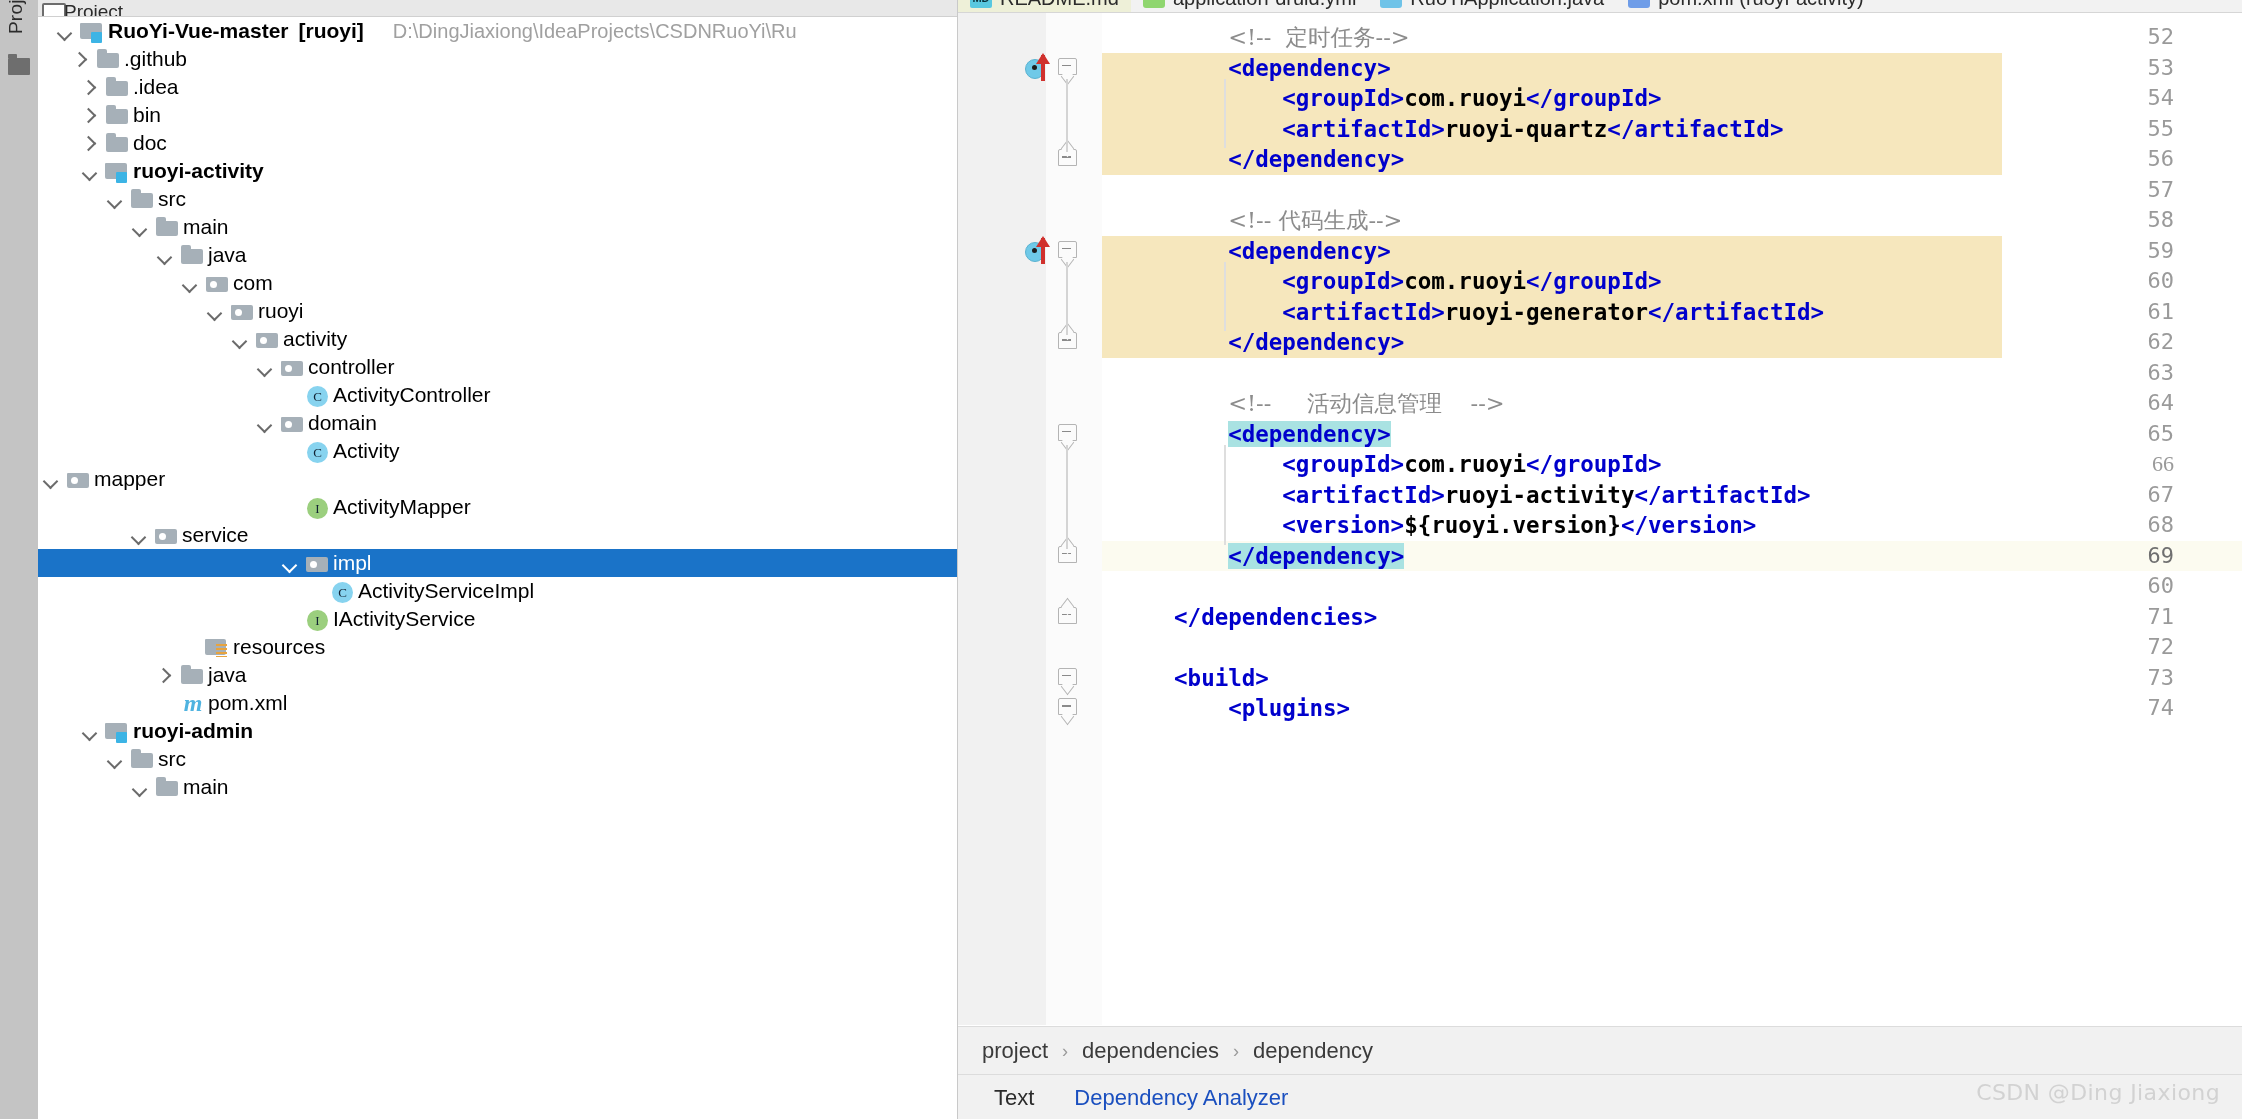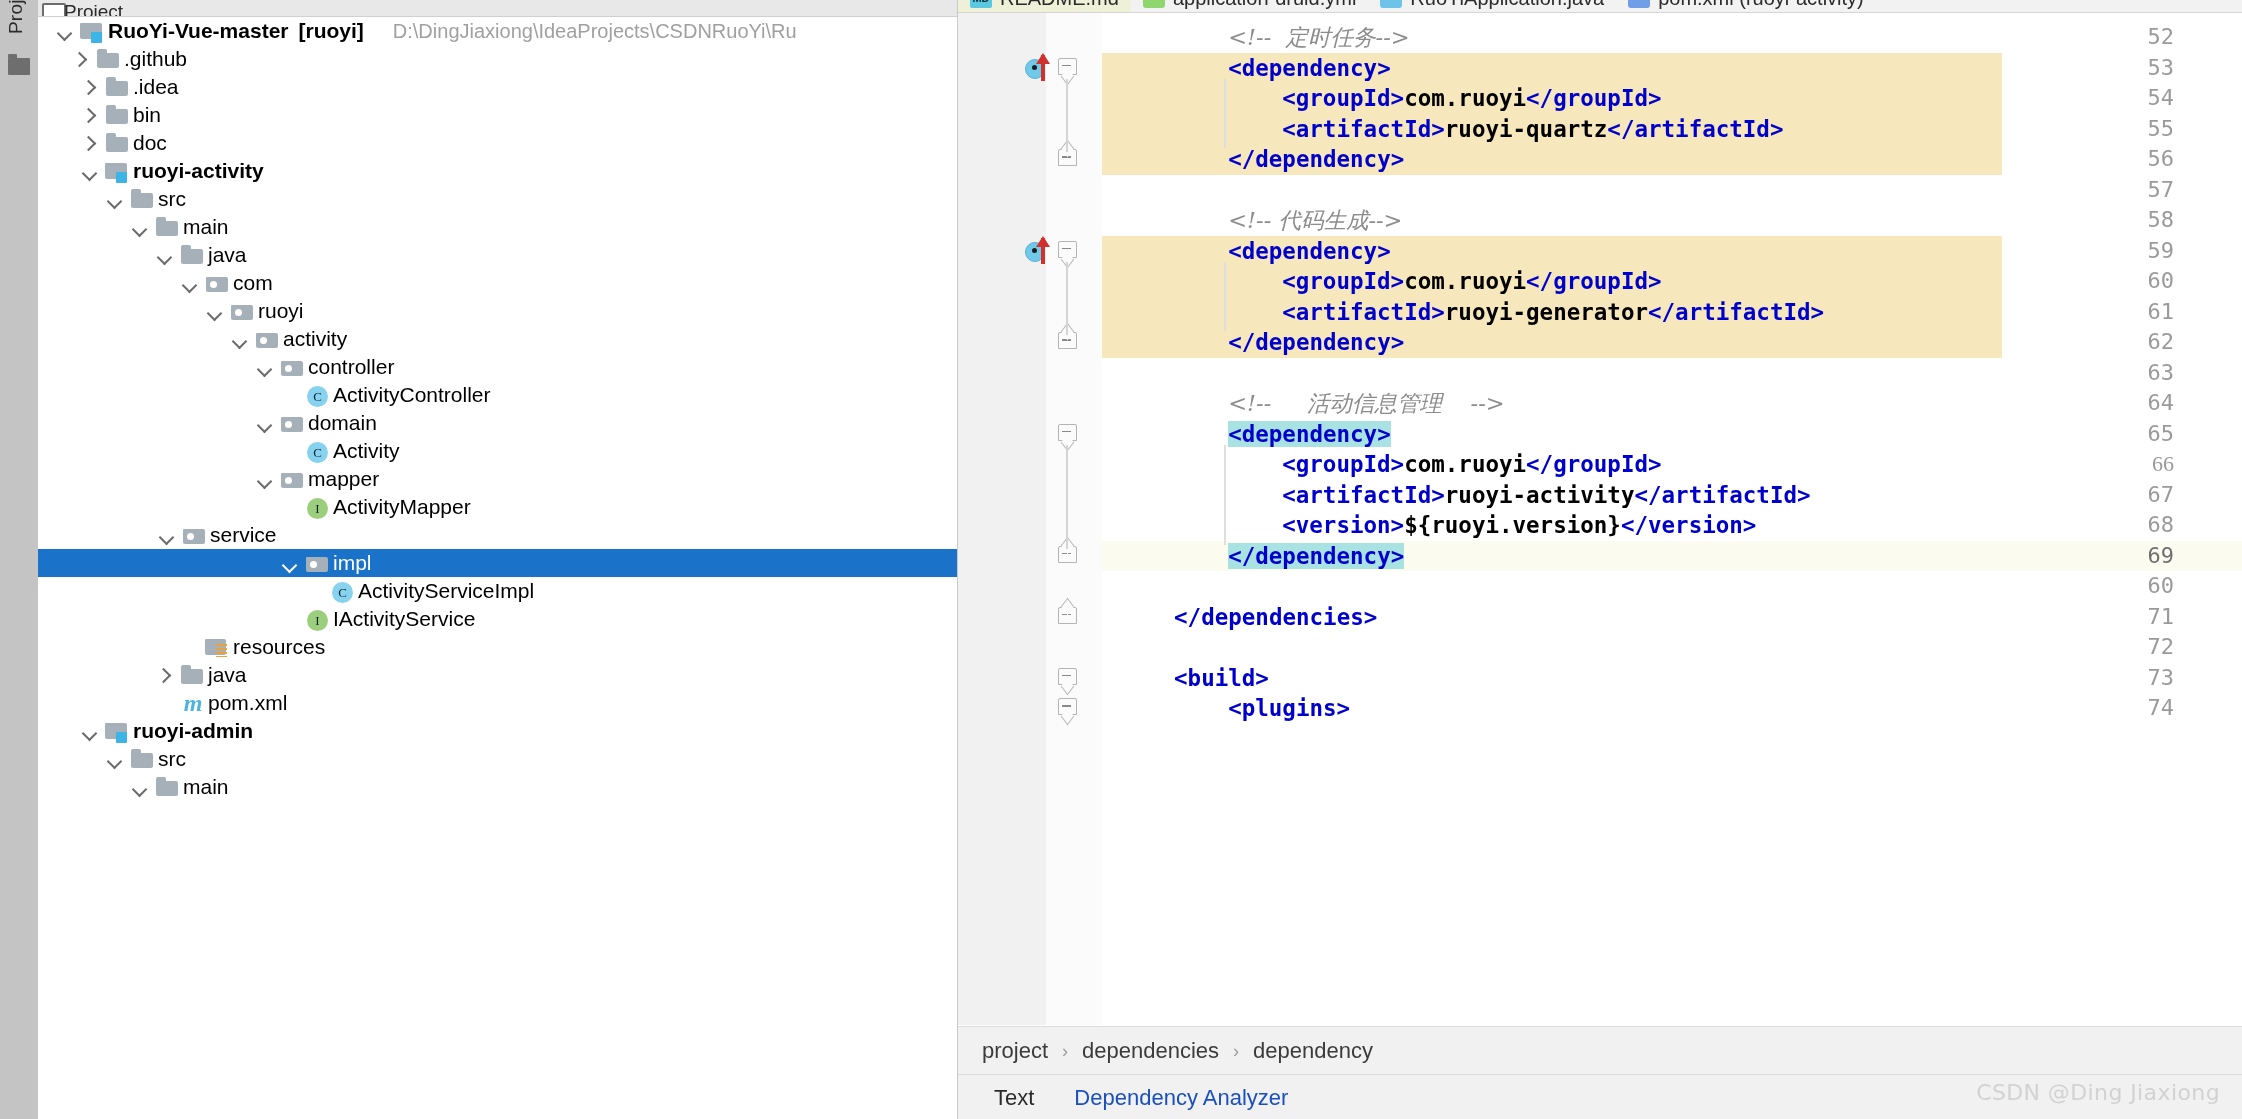--- a/index.html
+++ b/index.html
@@ -188,21 +188,21 @@
     position:absolute;left:0;width:1140px;height:30.5px;
     font-family:"DejaVu Sans Mono",monospace;font-size:22.5px;
     line-height:30.5px;white-space:pre;
   }
   .hl-yellow{background:#f6e7bd;}
   .hl-row{background:#fcfbf0;}
   .sel-cyan{background:#a9e2e2;}
 
   .k-tag{color:#0000cc;font-weight:bold;}
   .k-text{color:#000000;font-weight:bold;}
-  .k-comment{color:#8c8c8c;font-style:italic;font-family:"DejaVu Serif",serif;}
+  .k-comment{color:#8c8c8c;font-family:"DejaVu Serif",serif;}
 
   
   .fold{
     position:absolute;left:100px;width:22px;height:22px;
   }
   .fold .box{
     position:absolute;left:0;top:0;width:17px;height:15px;
     border:1.6px solid #b4b4b4;background:#fbfbfb;
     border-radius:2px 2px 0 0;
   }
@@ -367,31 +367,31 @@
         <div class="row" style="padding-left: 214px;">
           <span class="chev has"></span>
           <span class="ico pkg"></span>
           <span class="lbl">domain</span>
         </div>
         <div class="row" style="padding-left: 239px;">
           <span class="chev"></span>
           <span class="ico cls"></span>
           <span class="lbl">Activity</span>
         </div>
-        <div class="row" style="padding-left: 214px; text-align: center;">
+        <div class="row" style=" text-align: center;">
           <span class="chev has"></span>
           <span class="ico pkg"></span>
           <span class="lbl">mapper</span>
         </div>
         <div class="row" style="padding-left: 239px;">
           <span class="chev"></span>
           <span class="ico iface"></span>
           <span class="lbl">ActivityMapper</span>
         </div>
-        <div class="row" style="padding-left: 116px;">
+        <div class="row" style="padding-left: 88px;">
           <span class="chev has"></span>
           <span class="ico pkg"></span>
           <span class="lbl">service</span>
         </div>
         <div class="row sel" style="padding-left: 239px;">
           <span class="chev has"></span>
           <span class="ico pkg"></span>
           <span class="lbl">impl</span>
         </div>
         <div class="row" style="padding-left: 264px;">

